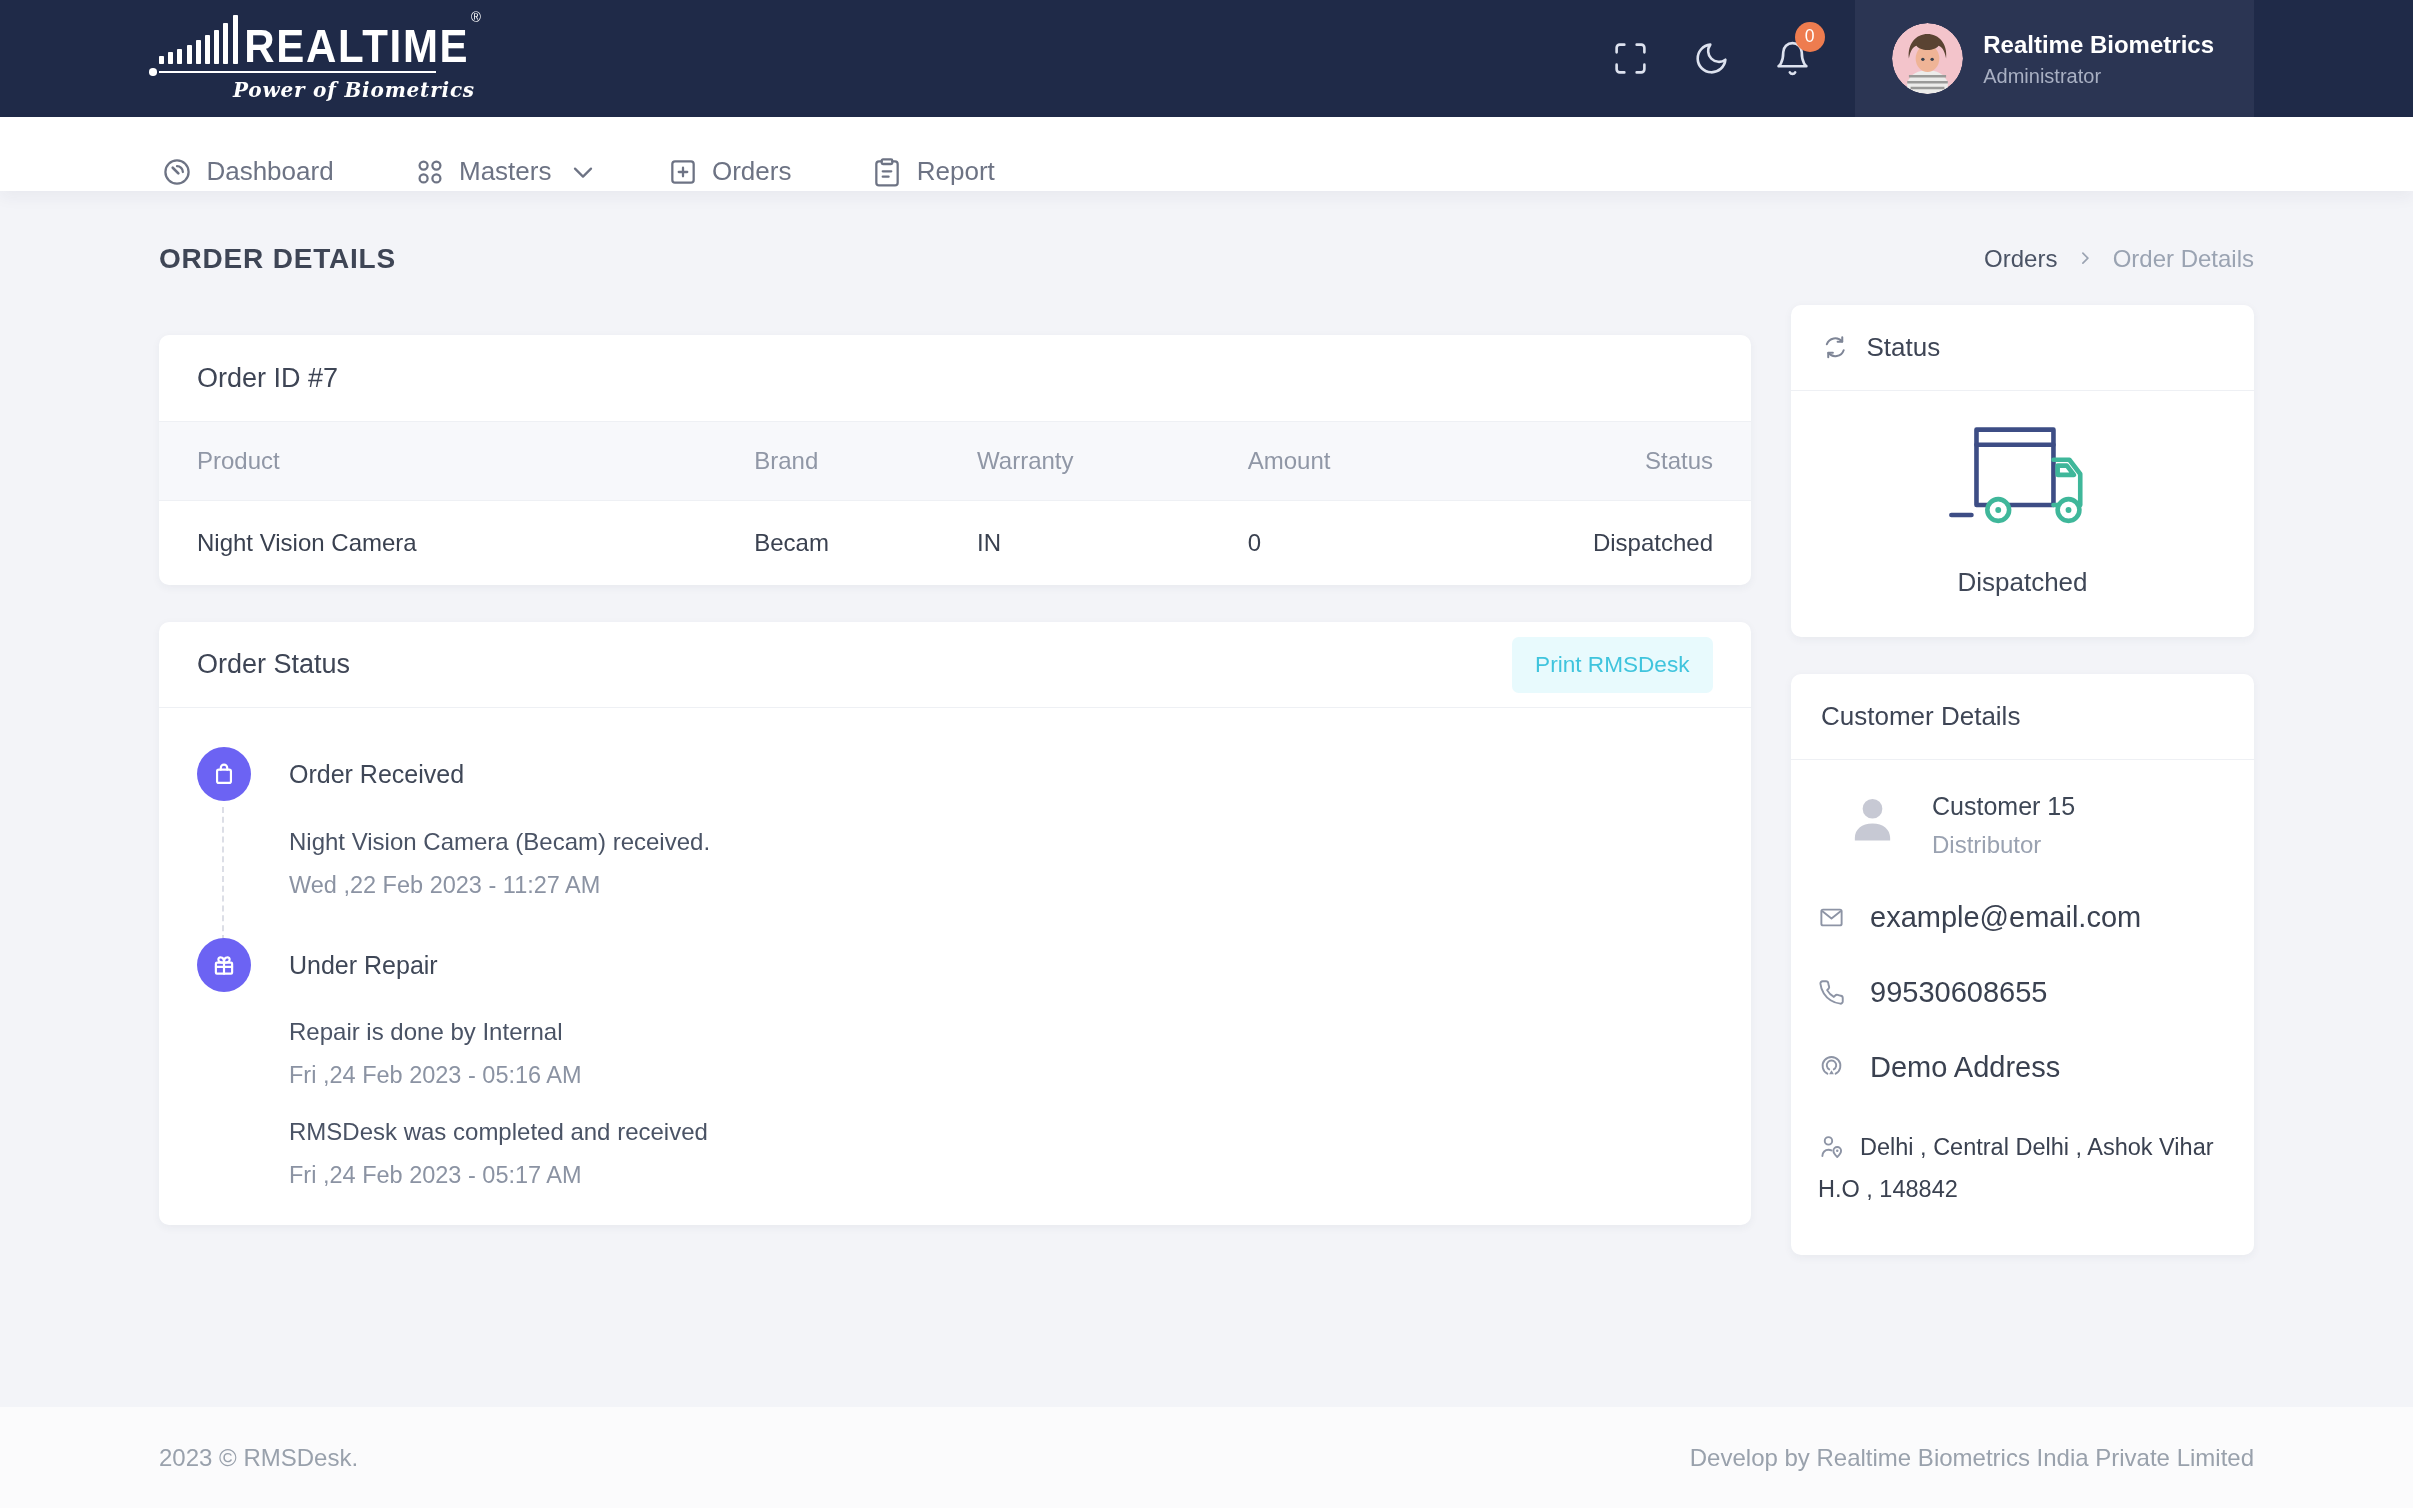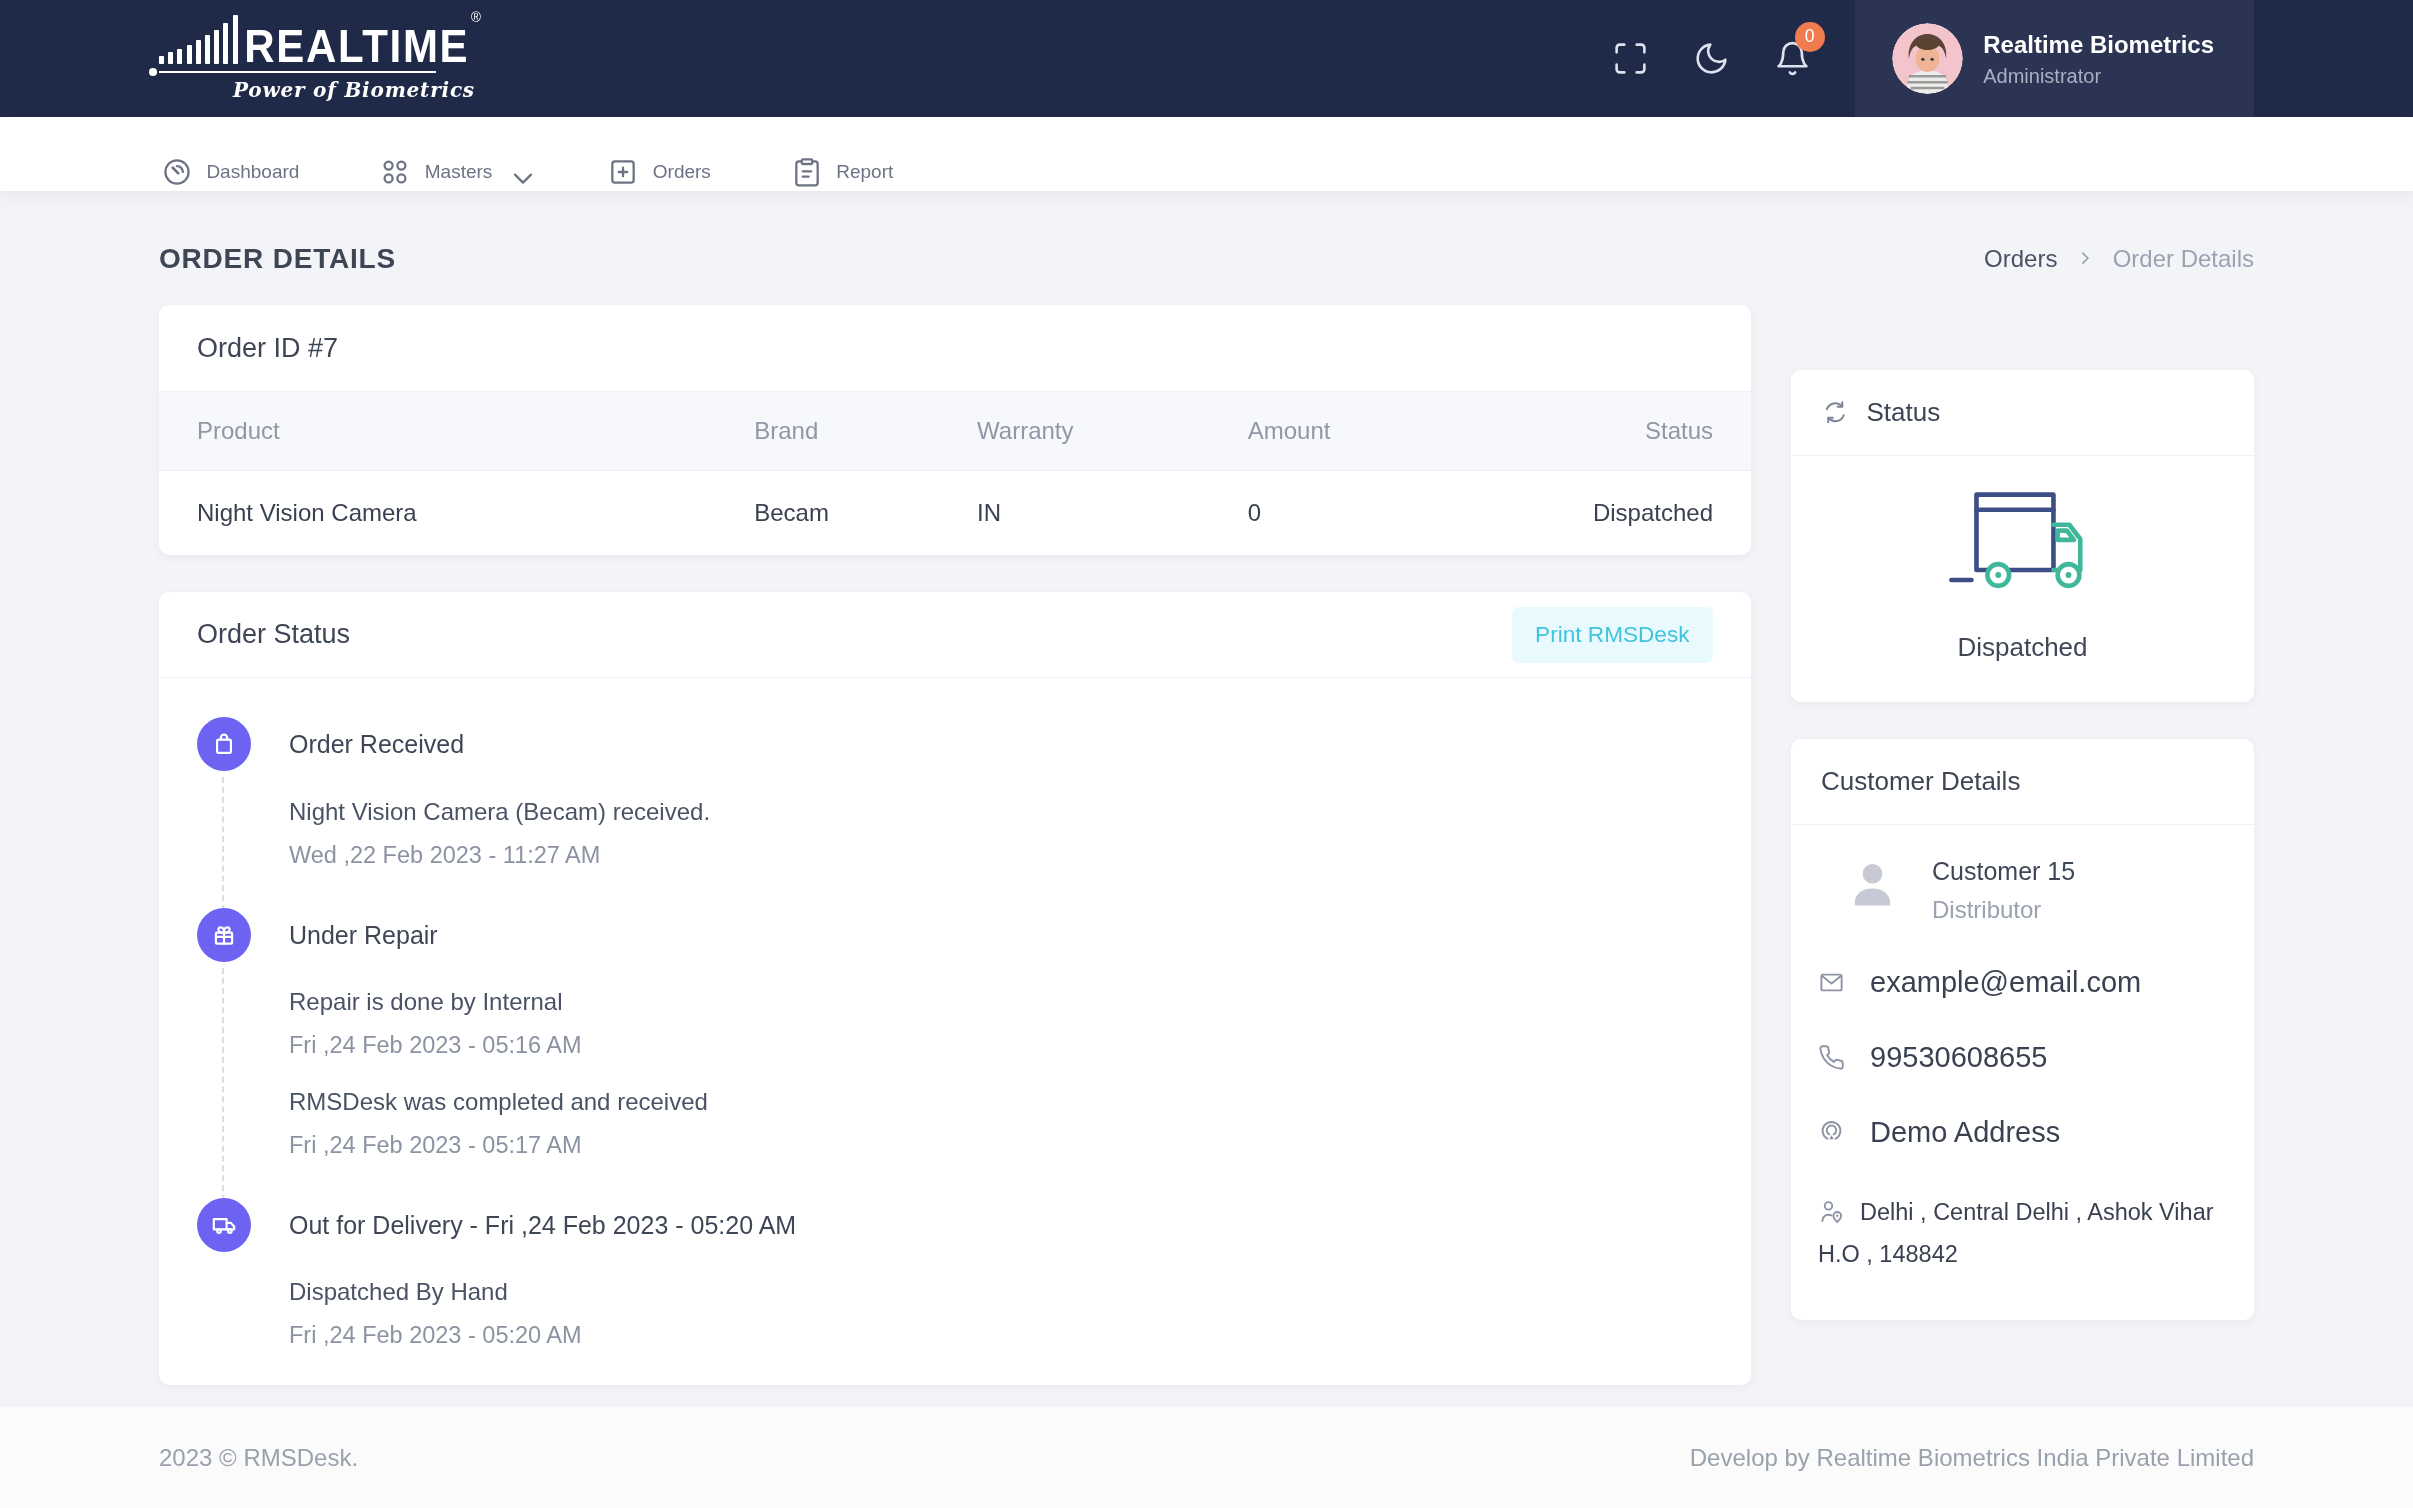--- a/index.html
+++ b/index.html
@@ -28,21 +28,21 @@
   .top-icon-btn{background:none;border:none;color:#dde2ef;margin-right:44px;cursor:pointer;position:relative;}
   .top-icon-btn svg{width:37px;height:37px;}
   .bell-badge{position:absolute;top:-18.4px;right:-13.4px;width:30px;height:30px;border-radius:50%;background:var(--badge);color:#fff;font-size:17.6px;display:flex;align-items:center;justify-content:center;font-weight:500;}
   .user-chip{height:100%;background:var(--chip);display:flex;align-items:center;gap:20px;padding:0 40px 0 37px;margin-right:159px;min-width:334px;cursor:pointer;}
   .avatar{width:71px;height:71px;border-radius:50%;overflow:hidden;flex:0 0 auto;}
   .user-name{color:#fff;font-size:24px;font-weight:700;line-height:1.35;}
   .user-role{color:#a9b0c3;font-size:20px;margin-top:3.4px;}
 
   
   .navbar{height:74px;background:#fff;display:flex;align-items:center;padding-left:161px;gap:80px;box-shadow:0 6.7px 15px rgba(35,45,75,0.05);position:relative;z-index:5;flex:0 0 auto;}
-  .nav-item{display:flex;align-items:center;gap:13.4px;color:var(--nav-ink);font-size:19px;font-weight:500;cursor:pointer;margin-top:36px;}
+  .nav-item{display:flex;align-items:flex-start;gap:13.4px;color:var(--nav-ink);font-size:26px;font-weight:500;cursor:pointer;margin-top:36px;}
   .nav-item svg{width:32px;height:32px;}
   .nav-item .chev{width:20px;height:20px;margin-left:1.7px;}
 
   
   .main{flex:1 1 auto;padding:0 159px;}
   .page-head{display:flex;align-items:center;justify-content:space-between;padding-top:50px;height:85px;}
   .page-title{font-size:28px;font-weight:700;color:var(--ink);letter-spacing:0.8px;}
   .breadcrumb{display:flex;align-items:center;gap:18.4px;font-size:24px;}
   .bc-parent{color:#4a5365;font-weight:500;cursor:pointer;}
   .breadcrumb svg{width:18.4px;height:18.4px;color:#9aa3b2;}
@@ -280,33 +280,20 @@
                   <rect x="4.5" y="9.8" width="15" height="10.2" rx="1" stroke-width="2"></rect>
                   <path d="M4.5 13.8h15M12 9.8V20" stroke-width="2"></path>
                   <path d="M12 9.8c-3.6 0-5.2-1.4-5.2-2.9A1.9 1.9 0 0 1 9 5c1.9 0 3 2.3 3 4.8zm0 0c3.6 0 5.2-1.4 5.2-2.9A1.9 1.9 0 0 0 15 5c-1.9 0-3 2.3-3 4.8z" stroke-width="2"></path>
                 </svg>
               </span>
               <h3 class="tl-title">Under Repair</h3>
               <p class="tl-text">Repair is done by Internal</p>
               <p class="tl-date">Fri ,24 Feb 2023 - 05:16 AM</p>
               <p class="tl-text">RMSDesk was completed and received</p>
               <p class="tl-date">Fri ,24 Feb 2023 - 05:17 AM</p>
-            </div>
-            <div class="tl-item">
-              <span class="tl-dot">
-                <svg viewBox="0 0 24 24" fill="none" stroke="currentColor" stroke-width="1.7" stroke-linecap="round" stroke-linejoin="round">
-                  <rect x="2.6" y="6.6" width="11.8" height="9.4" stroke-width="2"></rect>
-                  <path d="M14.4 10h3.7l3.3 3.3v2.7h-7" stroke-width="2"></path>
-                  <circle cx="7.4" cy="17.6" r="1.7" stroke-width="2"></circle>
-                  <circle cx="17.4" cy="17.6" r="1.7" stroke-width="2"></circle>
-                </svg>
-              </span>
-              <h3 class="tl-title">Out for Delivery - Fri ,24 Feb 2023 - 05:20 AM</h3>
-              <p class="tl-text">Dispatched By Hand</p>
-              <p class="tl-date">Fri ,24 Feb 2023 - 05:20 AM</p>
             </div>
           </div>
       </div>
     </section>
 
     <aside class="right-col">
       <div class="card">
         <div class="card-header-sm">
           <span>
               <svg viewBox="0 0 24 24" fill="none" stroke="currentColor" stroke-width="1.7" stroke-linecap="round" stroke-linejoin="round">

